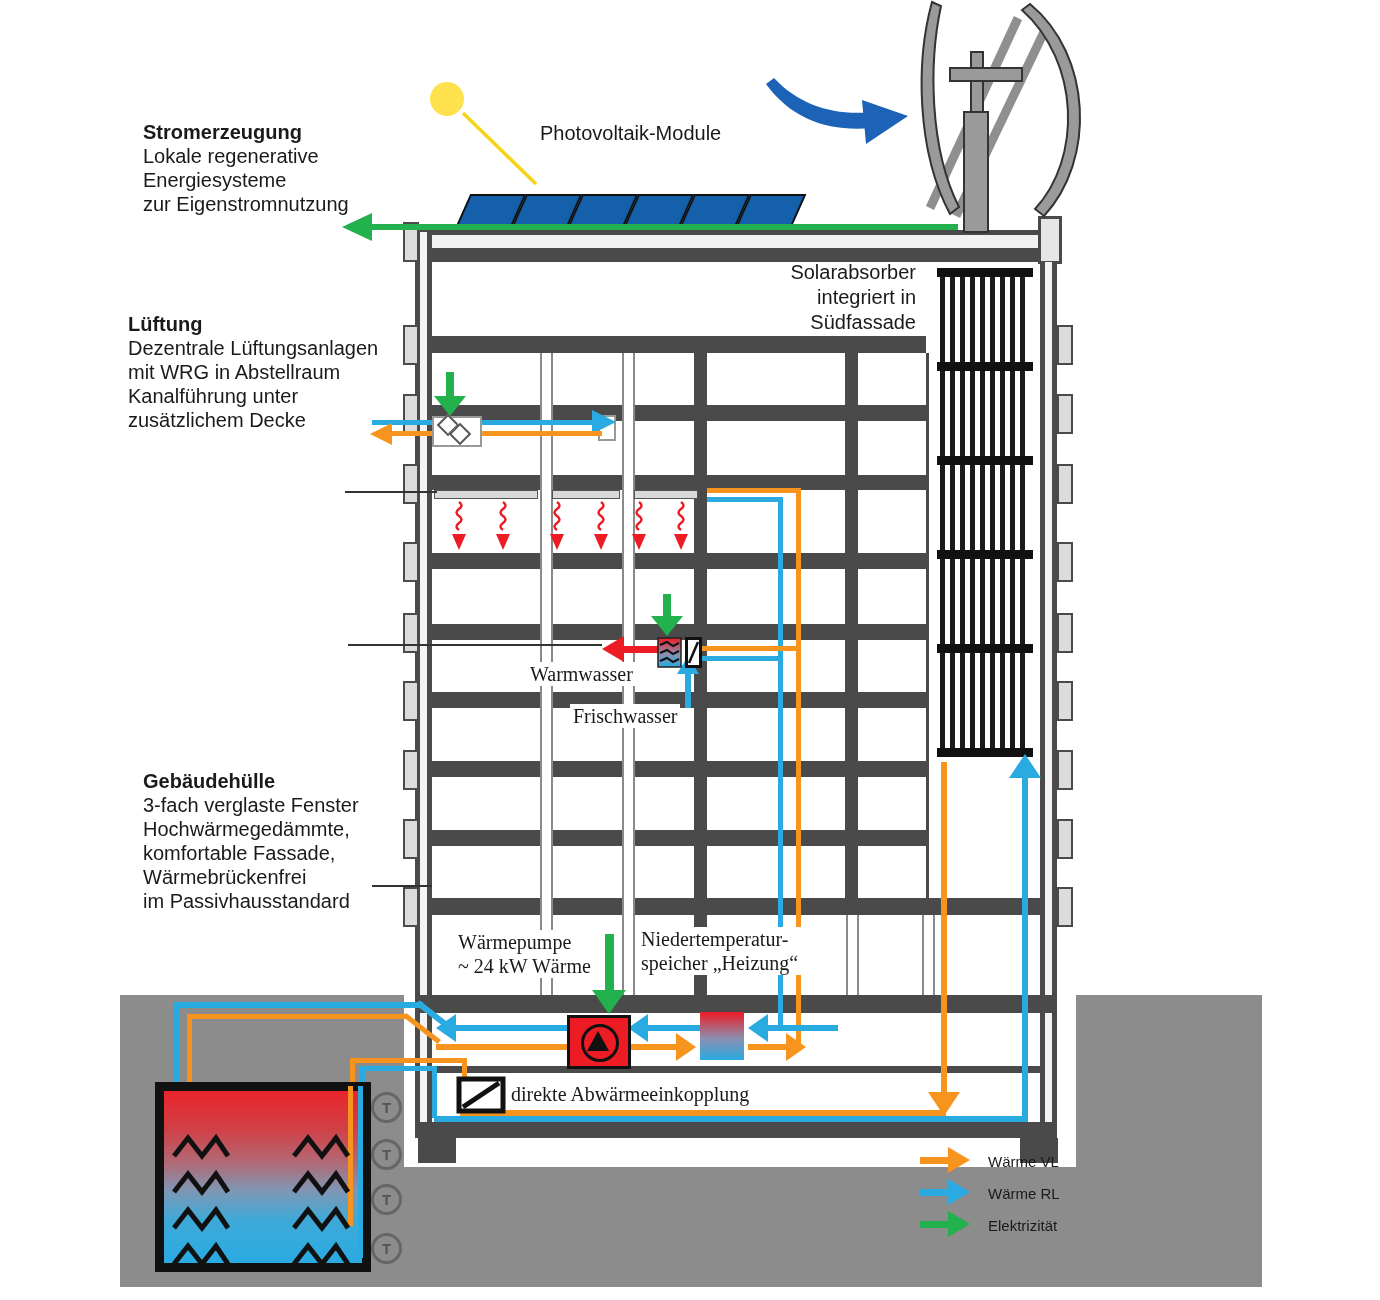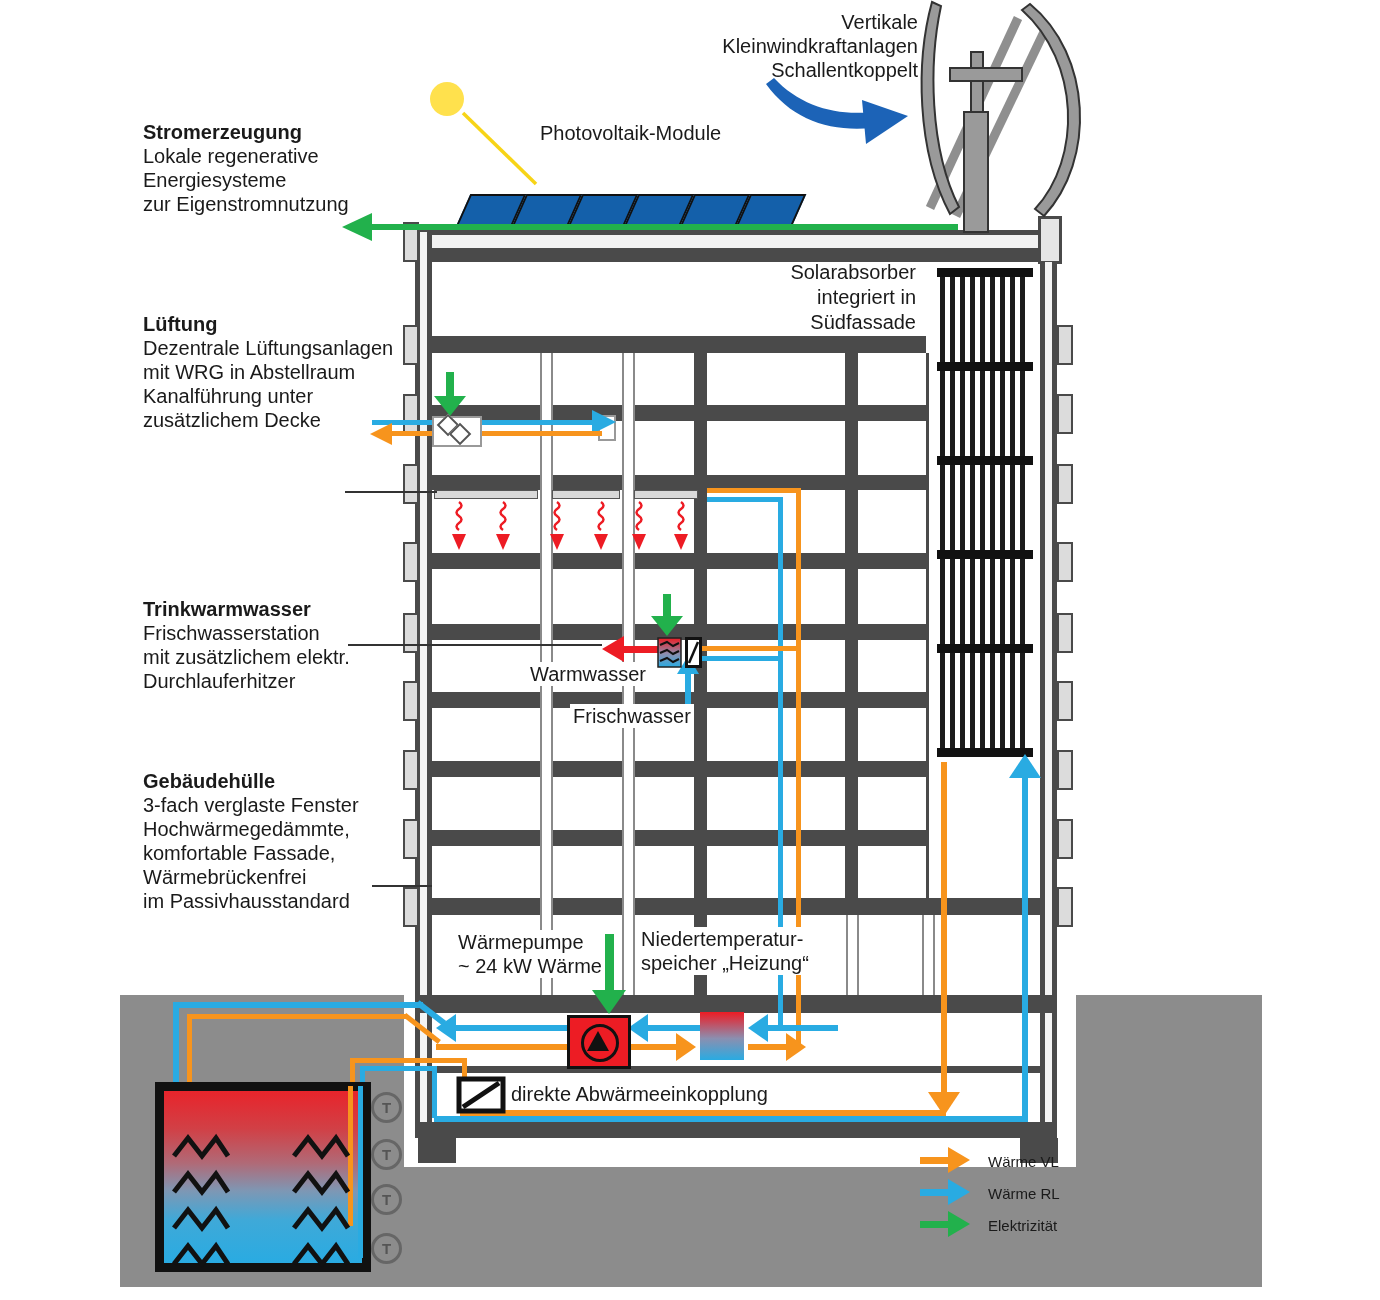--- a/index.html
+++ b/index.html
@@ -10,21 +10,21 @@
   .wall{position:absolute;width:7px;background:#f4f4f4;border-left:5px solid #4a4a4a;border-right:5px solid #4a4a4a;}
   .tcol{position:absolute;width:9px;background:#fff;border-left:2px solid #8a8a8a;border-right:2px solid #8a8a8a;}
   .dcol{position:absolute;width:13px;background:#4a4a4a;}
   .blk{position:absolute;width:12px;height:36px;background:#dcdcdc;border:2px solid #4a4a4a;}
   .pipe{position:absolute;}
   .o{background:#F7941D;}
   .bl{background:#29ABE2;}
   .g{background:#22B14C;}
   .lbl{position:absolute;font-size:20px;line-height:24px;color:#1a1a1a;}
   .lbl .b{font-weight:bold;}
-  .whitebg{background:#fff;padding:0 3px;}
+  .whitebg{background:#fff;padding:0 3px;font-family:Liberation Serif, serif;}
   .leader{position:absolute;height:2px;background:#333;}
   .tri{position:absolute;width:0;height:0;border-style:solid;}
   .sensor{position:absolute;width:25px;height:25px;border:3px solid #666;border-radius:50%;
           color:#555;font-size:15px;font-weight:bold;text-align:center;line-height:25px;}
   .legend-lbl{font-size:15px;color:#1a1a1a;}
   .stripes{position:absolute;background:repeating-linear-gradient(90deg,#1a1a1a 0 4.5px,#fdfdfd 4.5px 10px);}
 </style>
 </head>
 <body>
 
@@ -283,52 +283,41 @@
   <div class="leader" style="left:348px;top:644px;width:254px;z-index:2;"></div>
   <div class="leader" style="left:372px;top:885px;width:60px;z-index:2;"></div>
 
   <div class="lbl" style="left:143px;top:120px;z-index:5;">
     <div class="b">Stromerzeugung</div>
     <div>Lokale regenerative</div>
     <div>Energiesysteme</div>
     <div>zur Eigenstromnutzung</div>
   </div>
 
-  <div class="lbl" style="left:143px;top:312px;z-index:5;">
+  <div class="lbl" style="left:128px;top:312px;z-index:5;">
     <div class="b">Lüftung</div>
     <div>Dezentrale Lüftungsanlagen</div>
     <div>mit WRG in Abstellraum</div>
     <div>Kanalführung unter</div>
     <div>zusätzlichem Decke</div>
   </div>
 
 
-  <div class="lbl" style="left:143px;top:597px;z-index:5;">
-    <div class="b">Trinkwarmwasser</div>
-    <div>Frischwasserstation</div>
-    <div>mit zusätzlichem elektr.</div>
-    <div>Durchlauferhitzer</div>
-  </div>
 
   <div class="lbl" style="left:143px;top:769px;z-index:5;">
     <div class="b">Gebäudehülle</div>
     <div>3-fach verglaste Fenster</div>
     <div>Hochwärmegedämmte,</div>
     <div>komfortable Fassade,</div>
     <div>Wärmebrückenfrei</div>
     <div>im Passivhausstandard</div>
   </div>
 
   <div class="lbl" style="left:540px;top:121px;z-index:5;">Photovoltaik-Module</div>
 
-  <div class="lbl" style="left:640px;top:10px;width:278px;text-align:right;z-index:5;">
-    <div>Vertikale</div>
-    <div>Kleinwindkraftanlagen</div>
-    <div>Schallentkoppelt</div>
-  </div>
 
   <div class="lbl" style="left:740px;top:260px;width:176px;text-align:right;line-height:25px;z-index:5;">
     <div>Solarabsorber</div>
     <div>integriert in</div>
     <div>Südfassade</div>
   </div>
 
   <div class="lbl whitebg" style="left:527px;top:662px;z-index:5;">Warmwasser</div>
   <div class="lbl whitebg" style="left:570px;top:704px;z-index:5;">Frischwasser</div>
 

